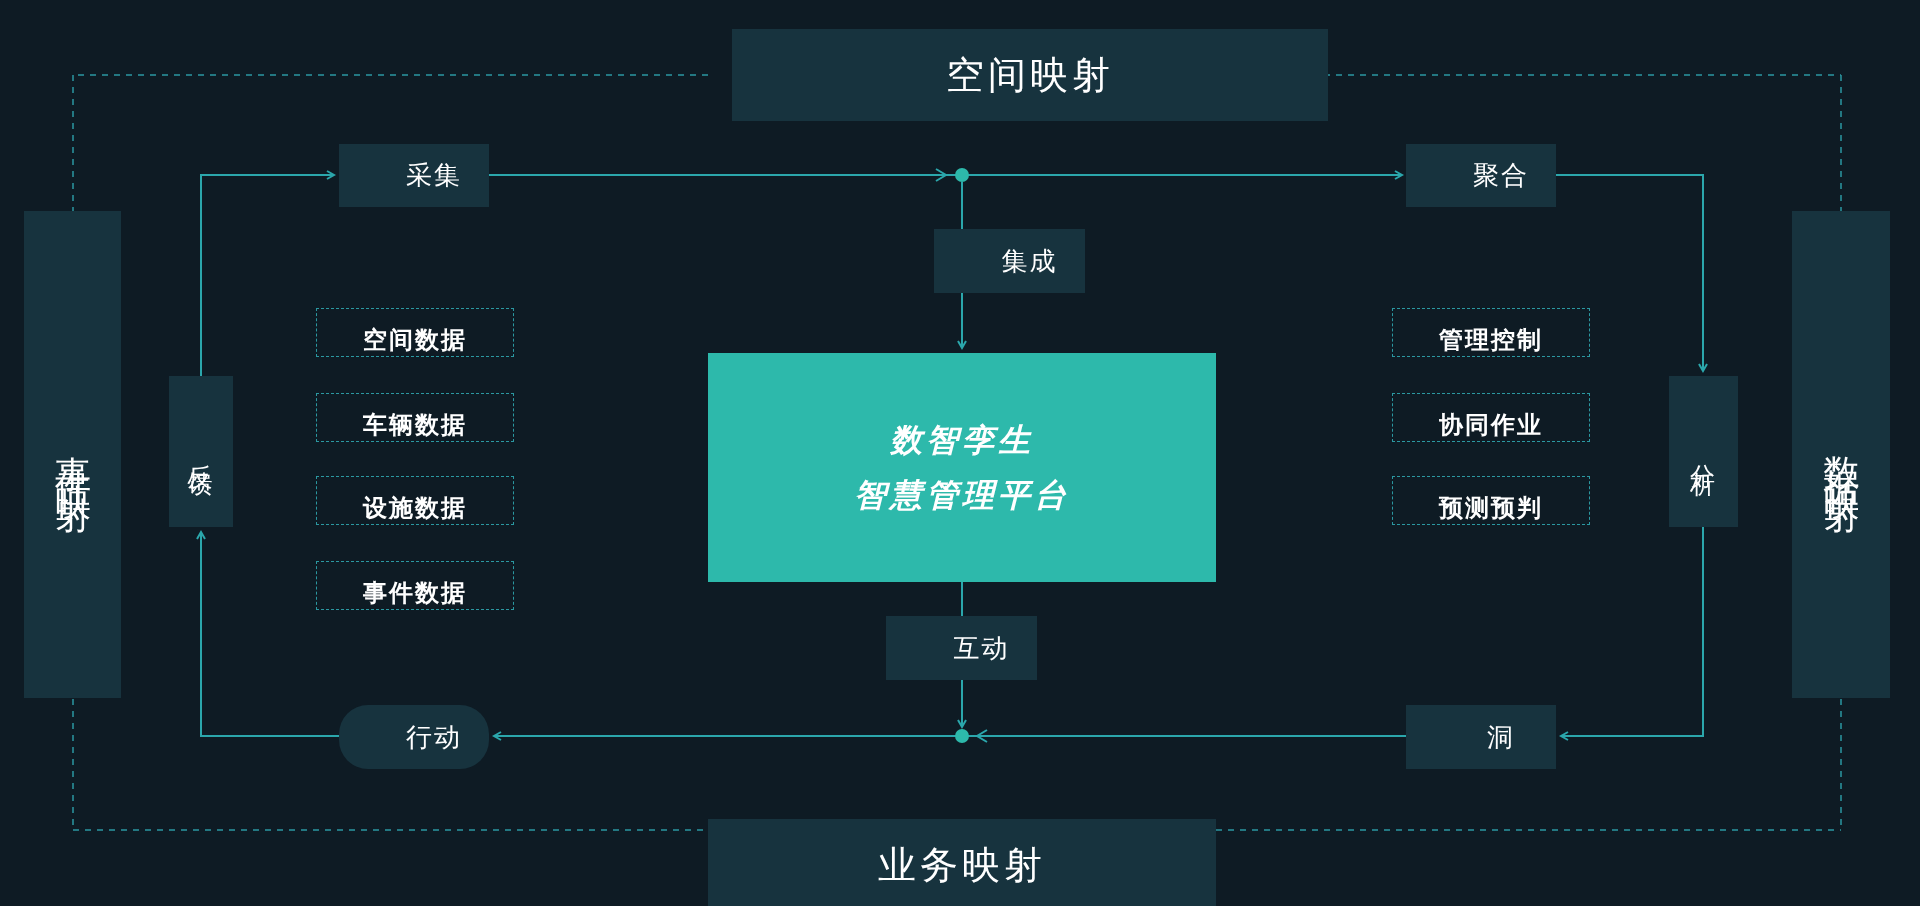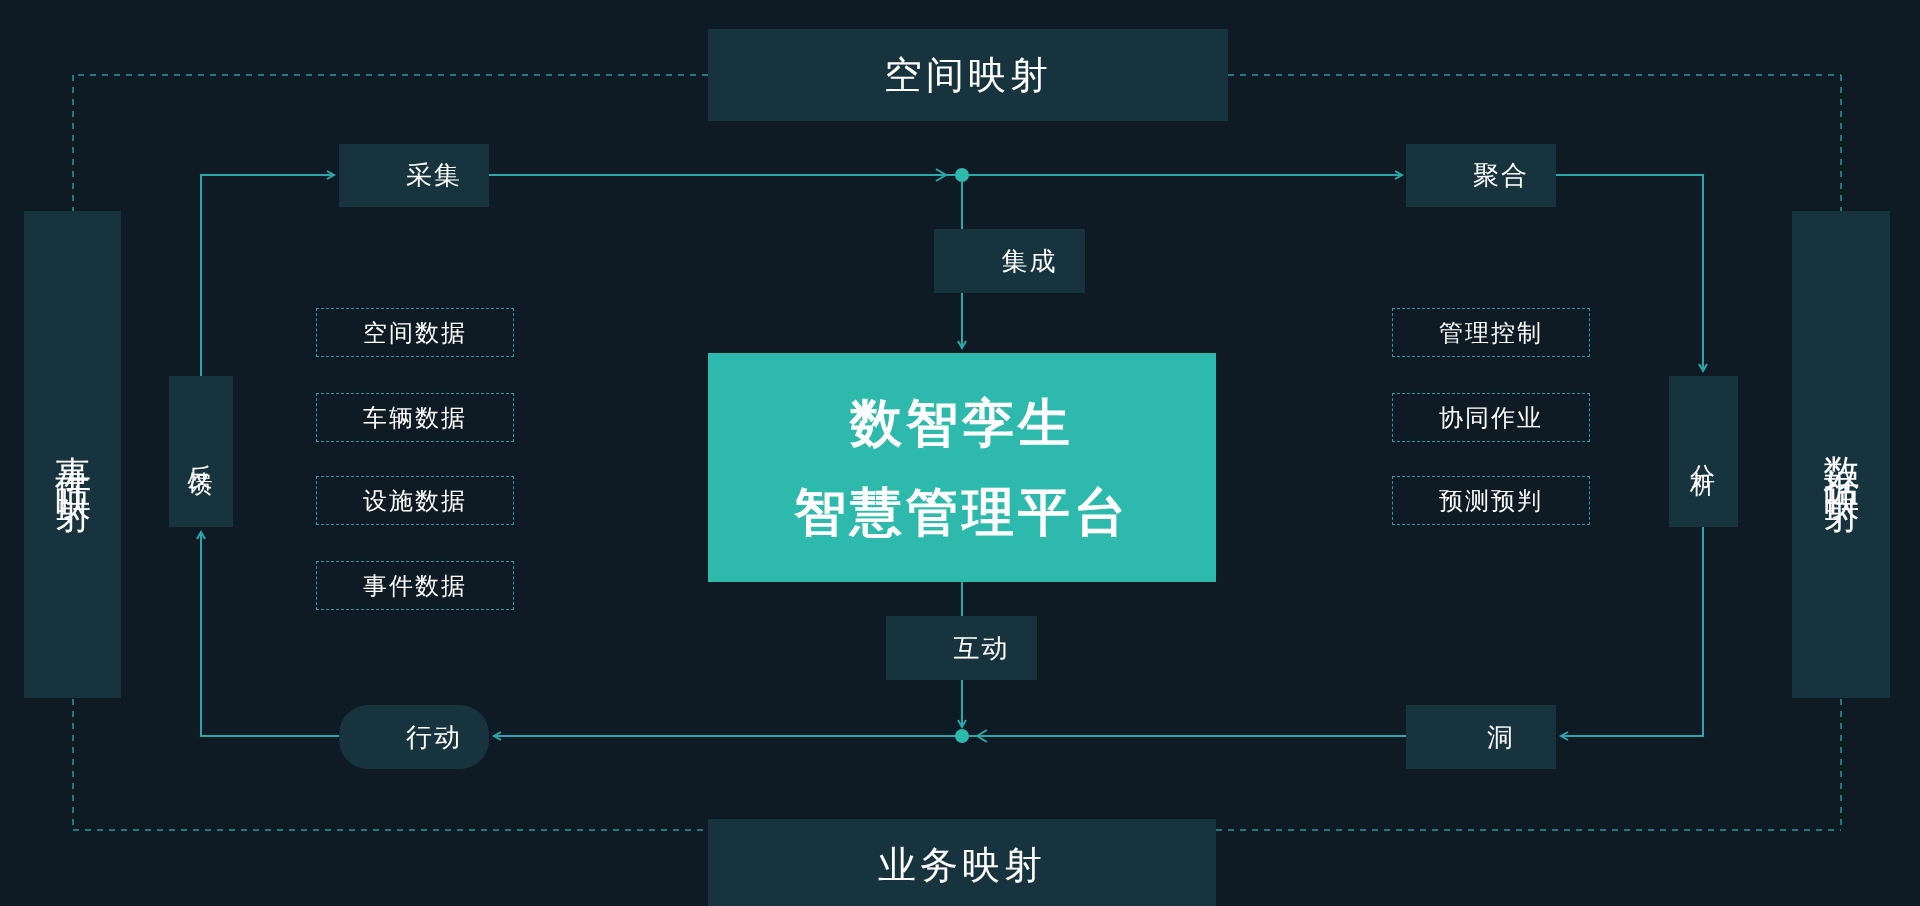--- a/index.html
+++ b/index.html
@@ -50,21 +50,21 @@
     letter-spacing: 14px;
     font-size: 36px;
     font-weight: 500;
   }
   .small-vert {
     letter-spacing: 8px;
     font-size: 25px;
     font-weight: 400;
   }
 
-  #map-top    { left: 708px;  top: 29px;  width: 520px; height: 92px; }
+  #map-top    { left: 732px;  top: 29px;  width: 596px; height: 92px; }
   #map-bottom { left: 708px;  top: 784px; width: 508px; height: 92px; margin-top: 35px; }
   #map-left   { left: 24px;   top: 211px; width: 97px;  height: 487px; }
   #map-right  { left: 1792px; top: 211px; width: 98px;  height: 487px; }
 
   #node-collect   { left: 339px;  top: 144px; width: 150px; height: 63px; }
   #node-aggregate { left: 1406px; top: 144px; width: 150px; height: 63px; align-items: center; }
   #node-integrate { left: 886px;  top: 229px; width: 151px; height: 64px; margin-left: 48px; }
   #node-interact  { left: 886px;  top: 616px; width: 151px; height: 64px; }
   #node-action    { left: 339px;  top: 705px; width: 150px; height: 64px; border-radius: 29px; }
   #node-insight   { left: 1406px; top: 705px; width: 150px; height: 64px; }
@@ -73,38 +73,40 @@
 
   #center-box {
     position: absolute;
     left: 708px; top: 353px;
     width: 508px; height: 229px;
     background: var(--accent);
     display: flex;
     flex-direction: column;
     align-items: center;
     justify-content: center;
-    font-size: 52px;
+    font-size: 32px;
     font-weight: bold;
     letter-spacing: 4px;
     line-height: 1.7;
     color: var(--text);
+    font-style: italic;
   }
 
   .data-item {
     position: absolute;
     width: 198px;
     height: 49px;
     border: 1px dashed var(--dashed);
     display: flex;
-    align-items: center;
+    align-items: flex-end;
     justify-content: center;
     font-size: 24px;
     letter-spacing: 2px;
     color: var(--text);
+    font-weight: bold;
   }
   #li-0, #li-1, #li-2, #li-3 { left: 316px; }
   #ri-0, #ri-1, #ri-2, #ri-3 { left: 1357px; margin-left: 35px; }
   #li-0, #ri-0 { top: 308px; }
   #li-1, #ri-1 { top: 393px; }
   #li-2, #ri-2 { top: 476px; }
   #li-3, #ri-3 { top: 561px; }
 </style>
 </head>
 <body>

